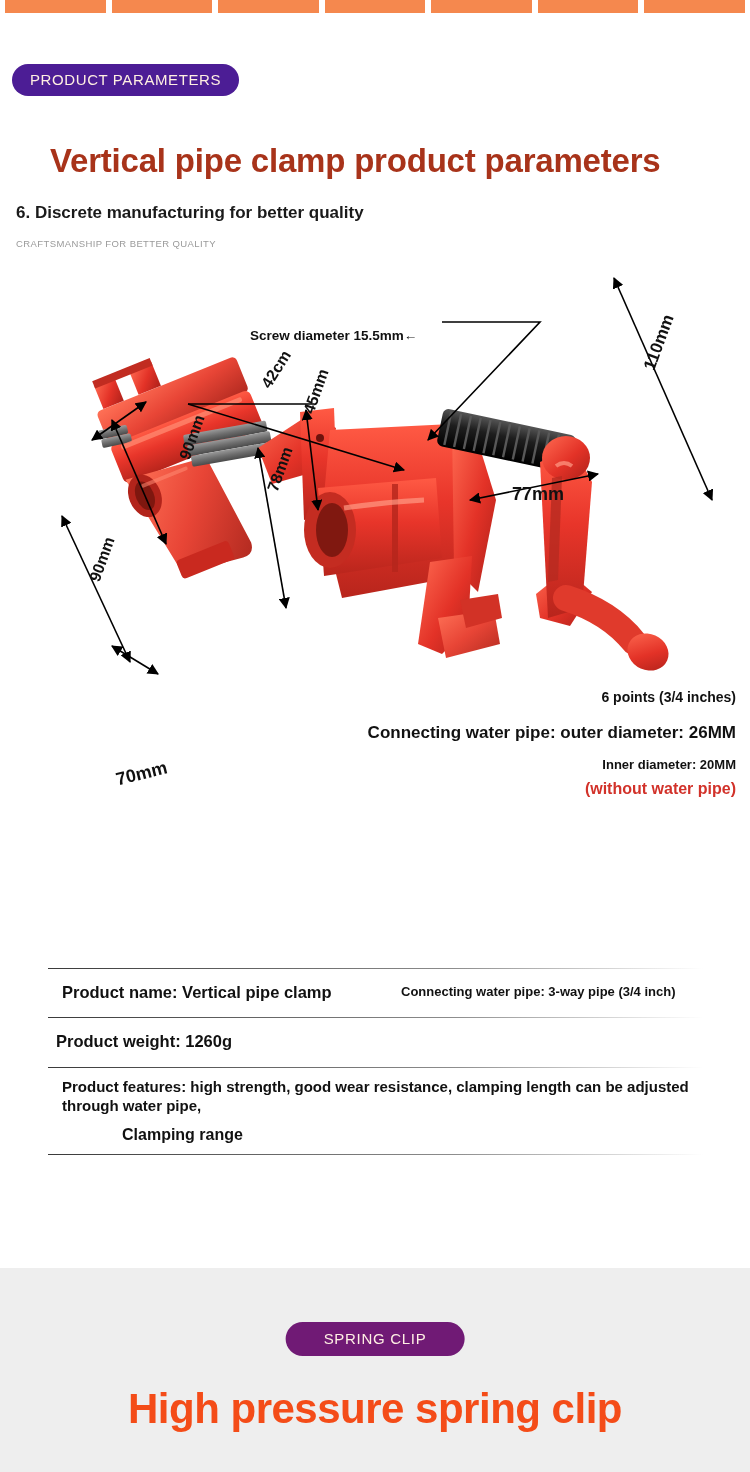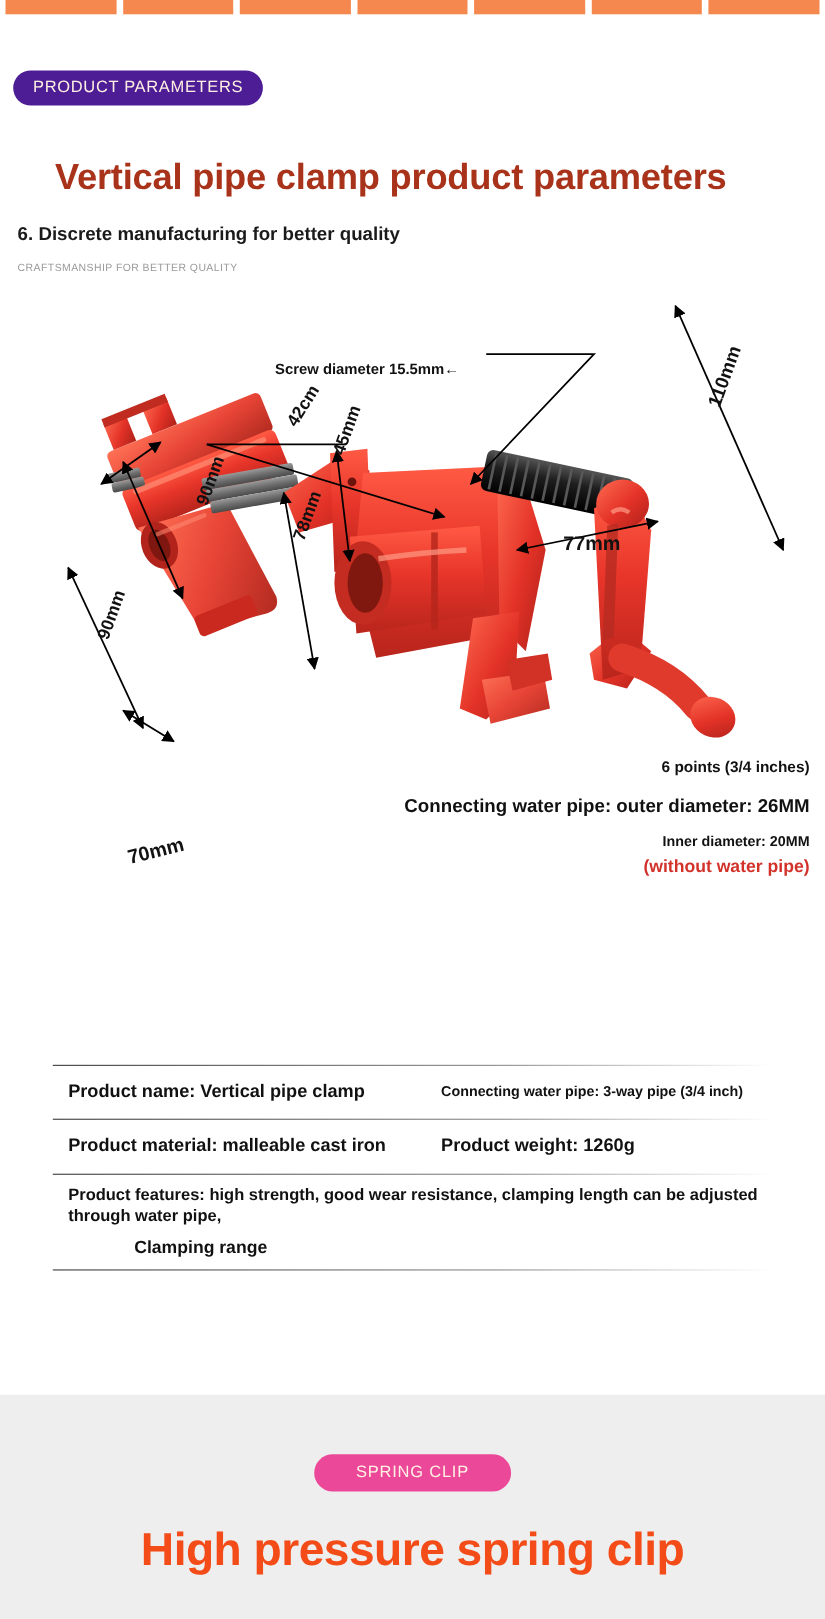--- a/index.html
+++ b/index.html
@@ -76,21 +76,21 @@
   .feat-sub { font-size:16px; font-weight:bold; color:#111; margin-top:10px; margin-left:60px; }
   .use-row { display:block; padding:12px 4px 14px 14px; position:relative; }
 
   
   .bottom {
     position:absolute; left:0; top:1268px; width:750px; height:204px;
     background:#EEEEEE;
   }
   .pill2 {
     position:absolute; left:50%; transform:translateX(-50%); top:1322px;
-    padding:8px 38px 9px 38px; background:#ec4899; color:#FFF0E4;
+    padding:8px 38px 9px 38px; background:#701a75; color:#FFF0E4;
     border-radius:20px; font-size:15px; letter-spacing:.7px; white-space:nowrap;
   }
   .bigred {
     position:absolute; left:50%; transform:translateX(-50%); top:1385px;
     font-size:42px; font-weight:bold; color:#F44C18; white-space:nowrap;
     letter-spacing:-0.5px;
   }
 </style>
 </head>
 <body>
@@ -282,21 +282,20 @@
   <div class="ptable">
 
     <div class="prow">
       <div class="divider"></div>
       <div class="pcell-l t-big">Product name: Vertical pipe clamp</div>
       <div class="pcell-r t-mid">Connecting water pipe: 3-way pipe (3/4 inch)</div>
     </div>
 
     <div class="prow">
       <div class="divider"></div>
-      <div class="pcell-l t-big">Product material: malleable cast iron</div>
       <div class="pcell-r t-big">Product weight: 1260g</div>
     </div>
 
     <div class="prow">
       <div class="divider"></div>
       <div class="feat-row">
         <div class="t-small">Product features: high strength, good wear resistance, clamping length can be adjusted through water pipe,</div>
         <div class="feat-sub">Clamping range</div>
       </div>
     </div>

